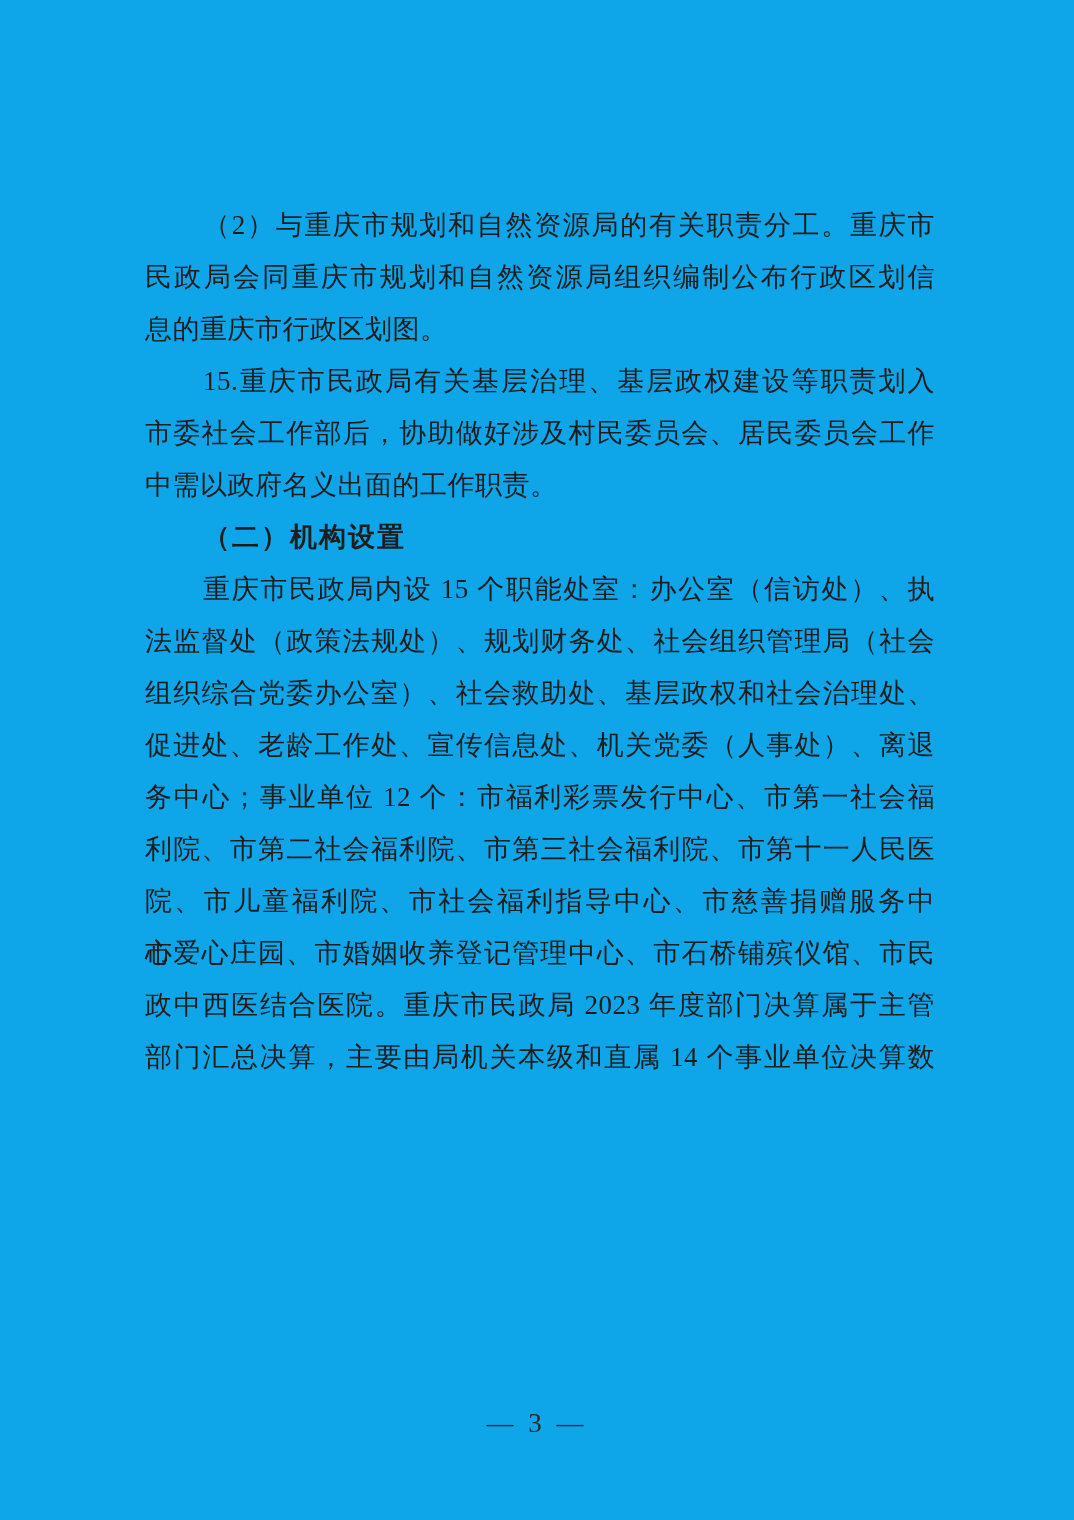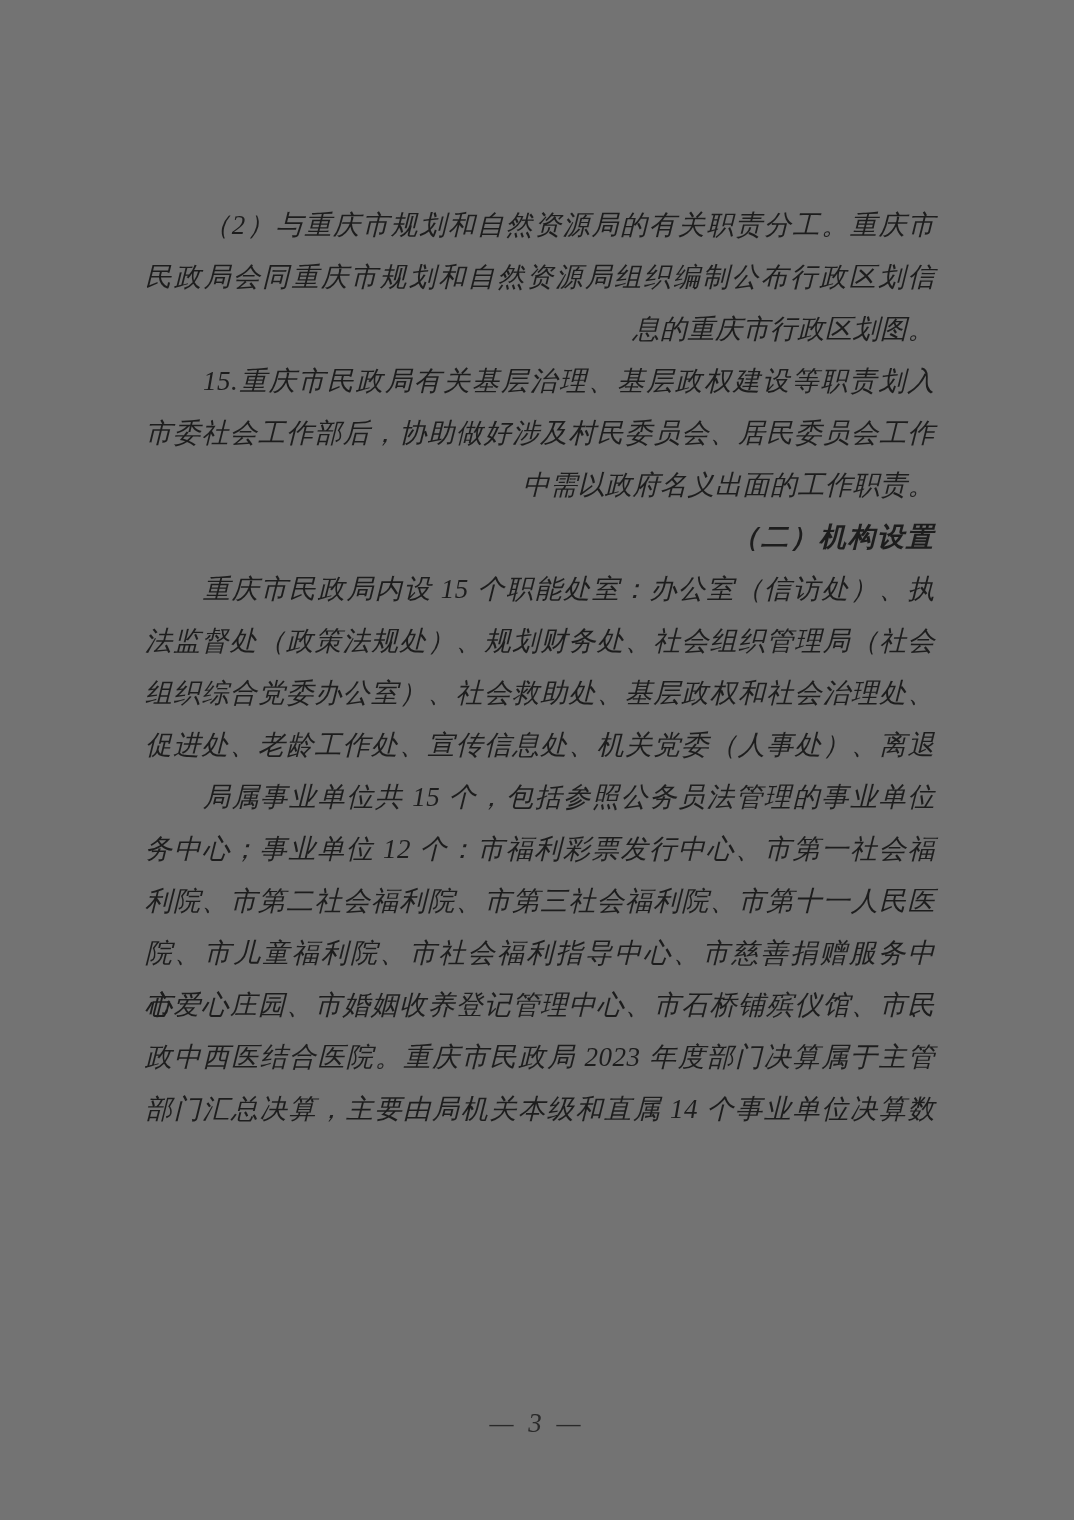--- a/index.html
+++ b/index.html
@@ -11,41 +11,40 @@
     height: 1520px;
     background: #ffffff;
     position: relative;
     font-family: "Liberation Serif", "DejaVu Serif", serif;
     color: #1d1d1d;
     overflow: hidden;
   }
   .page {
     position: absolute;
     inset: 0;
-    background: #737373;
-    font-style: italic;
+    background: #0ea5e9;
   }
   .text-block {
     position: absolute;
     left: 145px;
     top: 199px;
     width: 790px;
   }
   .line {
     height: 52px;
     line-height: 52px;
     font-size: 27px;
     letter-spacing: 0.5px;
   }
   .justify {
     text-align: justify;
     text-align-last: justify;
   }
   .plain {
-    text-align: right;
+    text-align: left;
   }
   .indent {
     text-indent: 58px;
   }
   .heading {
     font-weight: bold;
     letter-spacing: 2px;
   }
   .footer {
     position: absolute;
@@ -68,21 +67,20 @@
     <div class="line justify">民政局会同重庆市规划和自然资源局组织编制公布行政区划信</div>
     <div class="line plain">息的重庆市行政区划图。</div>
     <div class="line justify indent">15.重庆市民政局有关基层治理、基层政权建设等职责划入</div>
     <div class="line justify">市委社会工作部后，协助做好涉及村民委员会、居民委员会工作</div>
     <div class="line plain">中需以政府名义出面的工作职责。</div>
     <div class="line plain indent heading">（二）机构设置</div>
     <div class="line justify indent">重庆市民政局内设 15 个职能处室：办公室（信访处）、执</div>
     <div class="line justify">法监督处（政策法规处）、规划财务处、社会组织管理局（社会</div>
     <div class="line justify">组织综合党委办公室）、社会救助处、基层政权和社会治理处、</div>
     <div class="line justify">促进处、老龄工作处、宣传信息处、机关党委（人事处）、离退</div>
-    <div class="line justify indent">局属事业单位共 15 个，包括参照公务员法管理的事业单位</div>
     <div class="line justify">务中心；事业单位 12 个：市福利彩票发行中心、市第一社会福</div>
     <div class="line justify">利院、市第二社会福利院、市第三社会福利院、市第十一人民医</div>
     <div class="line justify">院、市儿童福利院、市社会福利指导中心、市慈善捐赠服务中心、</div>
     <div class="line justify">市爱心庄园、市婚姻收养登记管理中心、市石桥铺殡仪馆、市民</div>
     <div class="line justify">政中西医结合医院。重庆市民政局 2023 年度部门决算属于主管</div>
     <div class="line justify">部门汇总决算，主要由局机关本级和直属 14 个事业单位决算数</div>
   </div>
   <div class="footer">— 3 —</div>
 </div>
 

